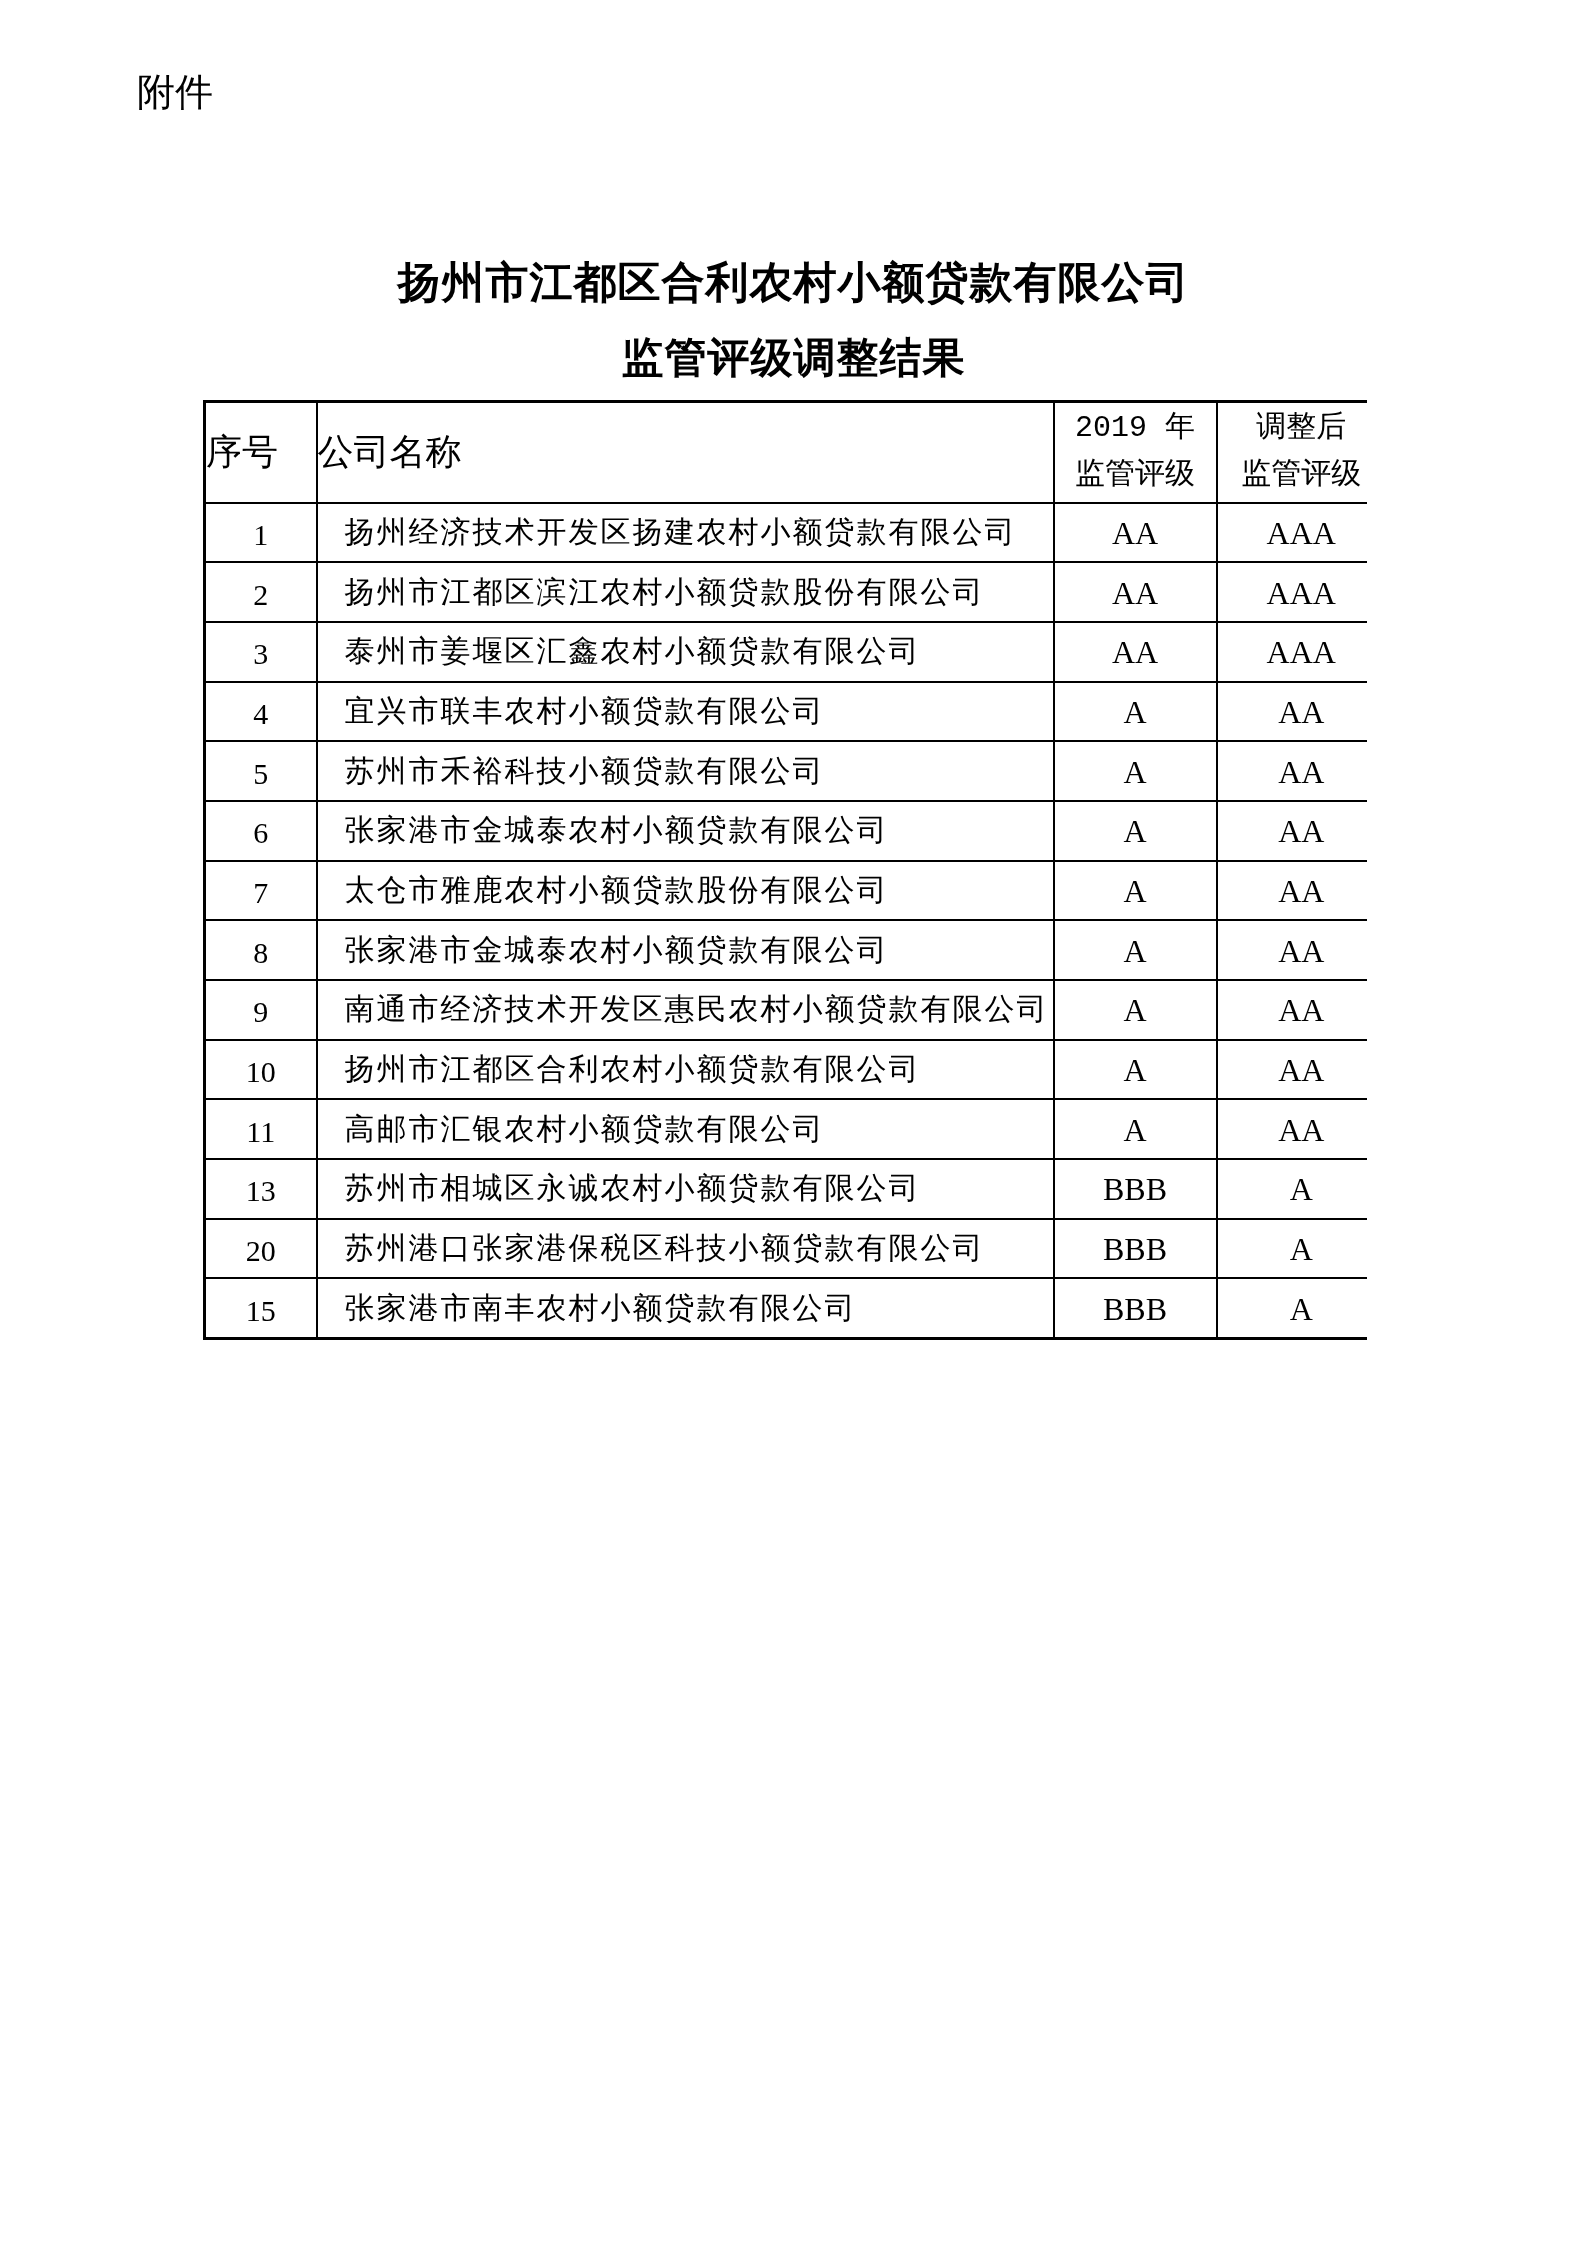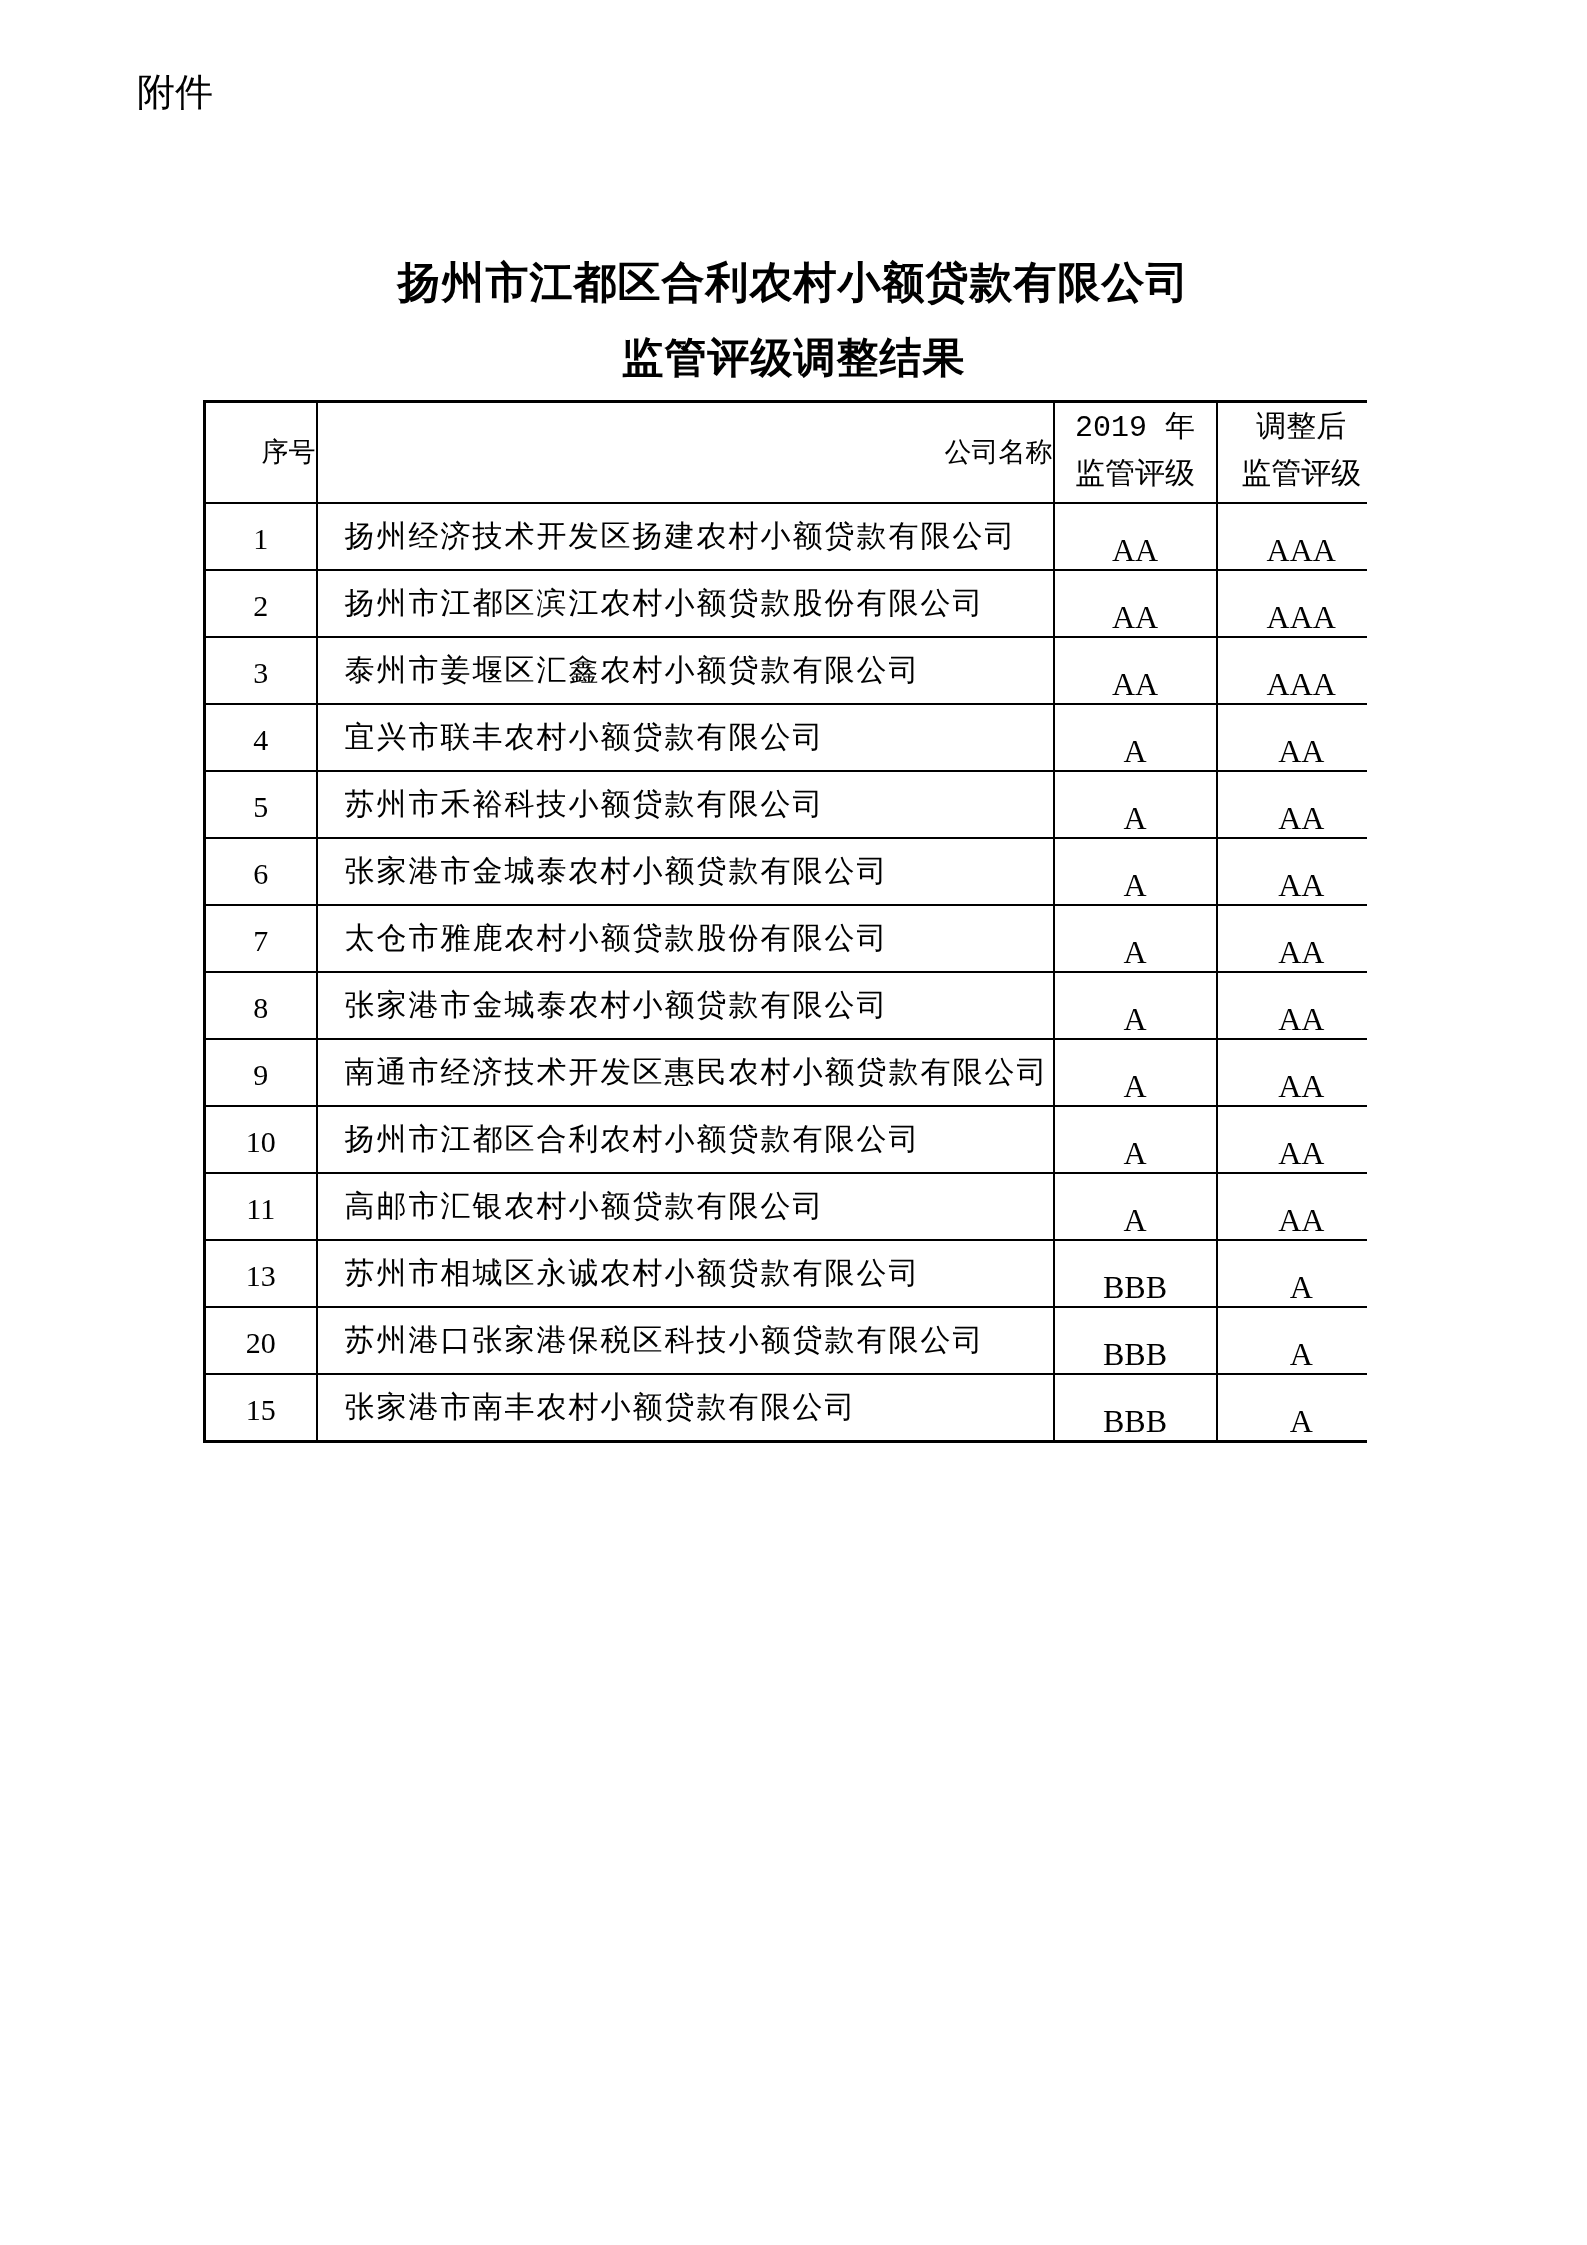--- a/index.html
+++ b/index.html
@@ -68,22 +68,22 @@
     background: #ffffff;
     vertical-align: middle;
     overflow: hidden;
   }
   .rating-table thead th {
     height: 101px;
     font-weight: normal;
   }
   th.h-index, th.h-company {
     font-family: "Liberation Sans", sans-serif;
-    font-size: 27px;
-    text-align: right;
+    font-size: 36px;
+    text-align: left;
   }
   th.h-rating {
     font-family: Liberation Mono, monospace;
     font-size: 30px;
     text-align: center;
     line-height: 47px;
   }
   th.h-rating .hline { display: block; }
   .rating-table tbody tr { height: 59.7px; }
   td.col-index {
@@ -99,21 +99,21 @@
     font-family: "Liberation Serif", serif;
     font-size: 30px;
     letter-spacing: 2px;
     padding-left: 27px;
     white-space: nowrap;
   }
   td.col-rating {
     text-align: center;
     font-family: "Liberation Serif", serif;
     font-size: 32px;
-    padding-top: 28px;
+    padding-top: 2px;
   }
   col.c-index   { width: 112px; }
   col.c-company { width: 737px; }
   col.c-r2019   { width: 163px; }
   col.c-radj    { width: 170px; }
 </style>
 </head>
 <body>
 
 <div class="page">

